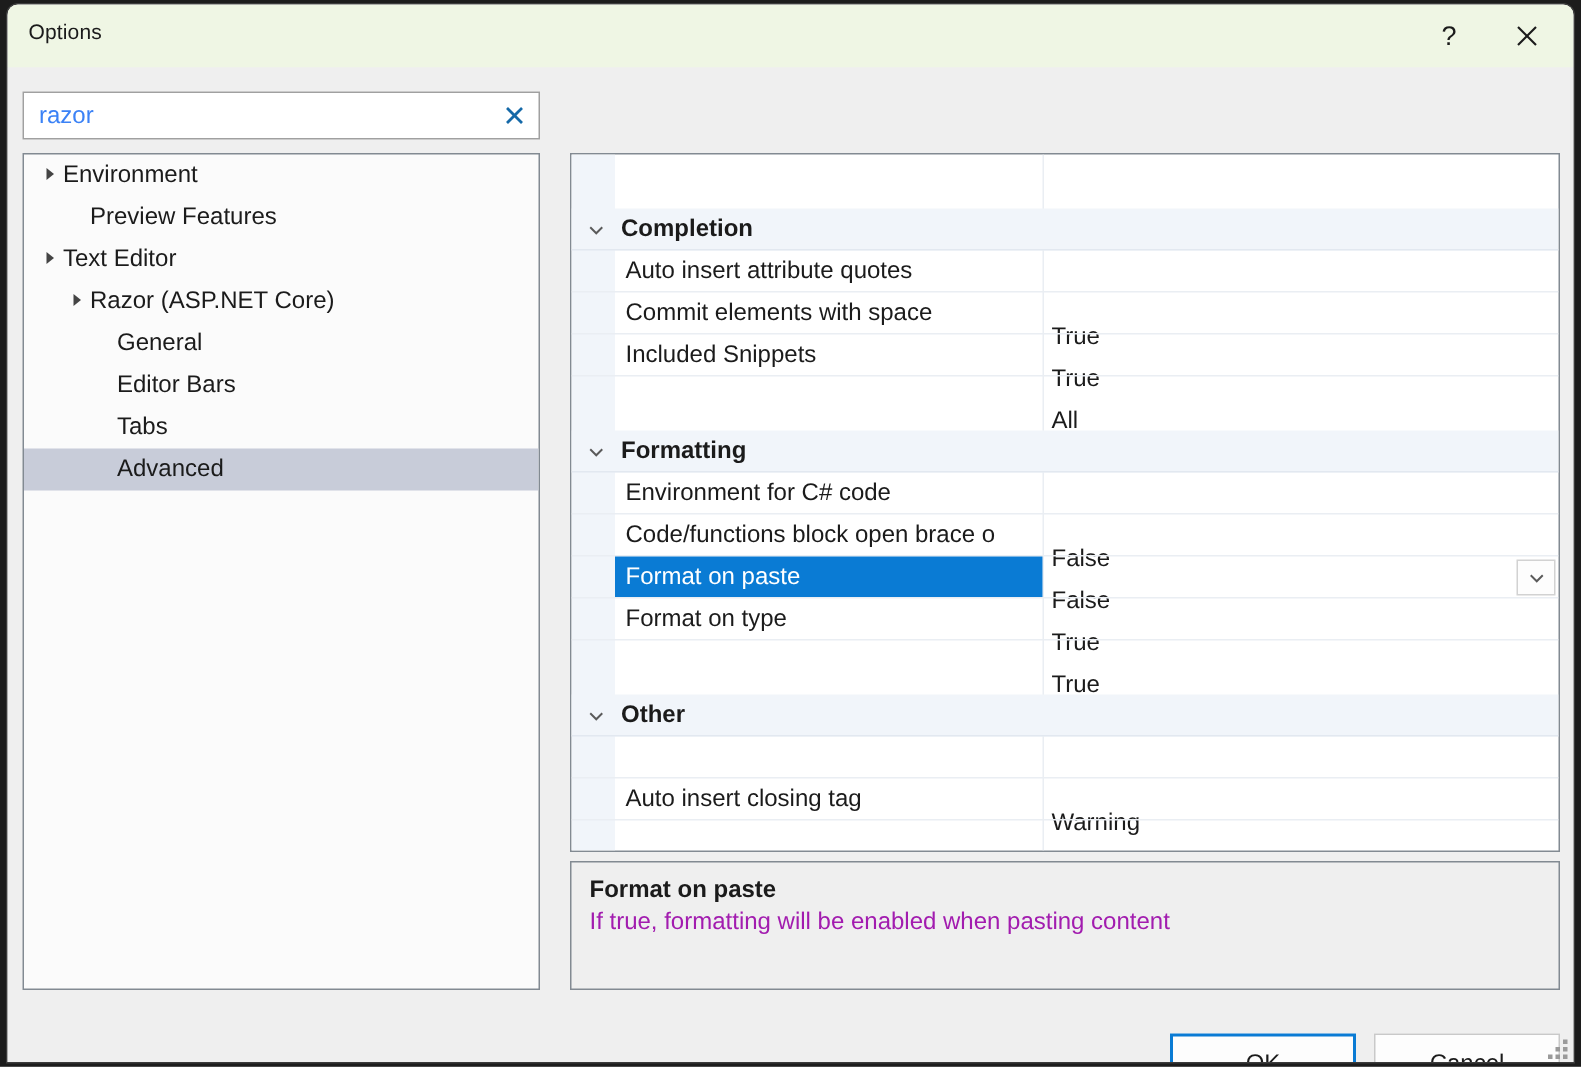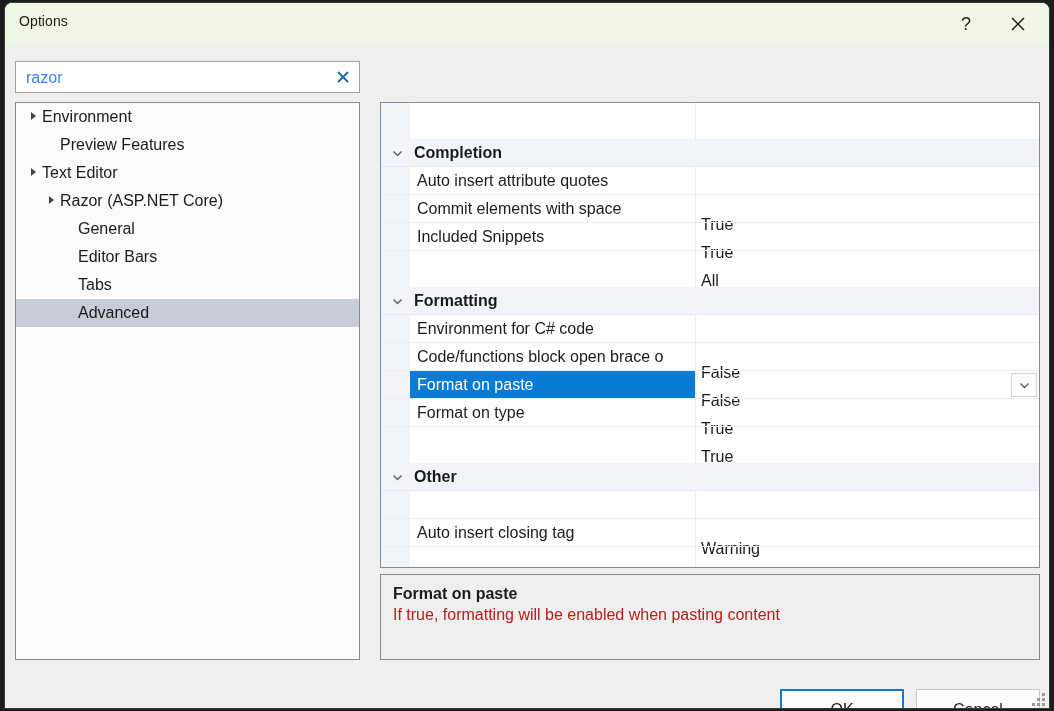--- a/index.html
+++ b/index.html
@@ -213,21 +213,21 @@
     width: 660px; height: 86px;
     background: #efefef;
     border: 1px solid #828a92;
     box-sizing: border-box;
     padding: 10px 12px;
   }
   .desc-title {
     font-size: 16px; font-weight: bold; color: #1b1b1b;
     margin-bottom: 3px;
   }
-  .desc-body { font-size: 16px; color: #b91c1c; }
+  .desc-body { font-size: 16px; color: #a21caf; }
 
   
   .btn {
     position: absolute;
     top: 644px;
     width: 124px; height: 42px;
     background: #fdfdfd;
     font-family: "Liberation Sans", sans-serif;
     font-size: 16px;
     color: #1b1b1b;

